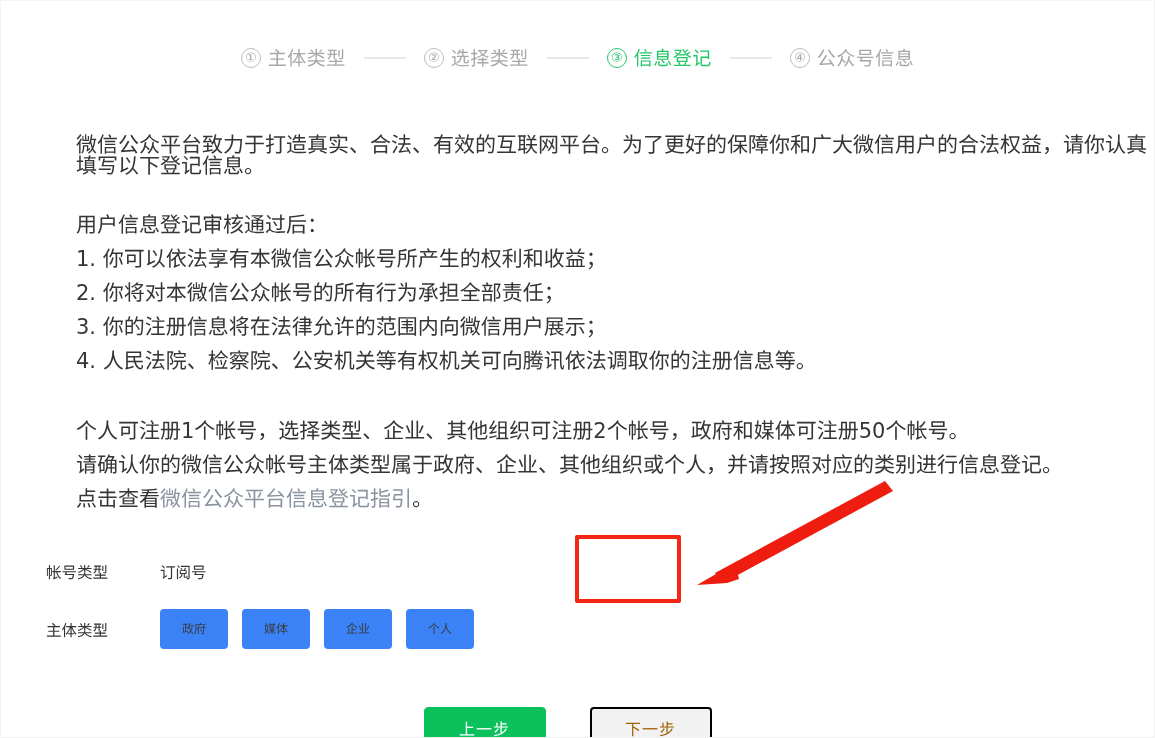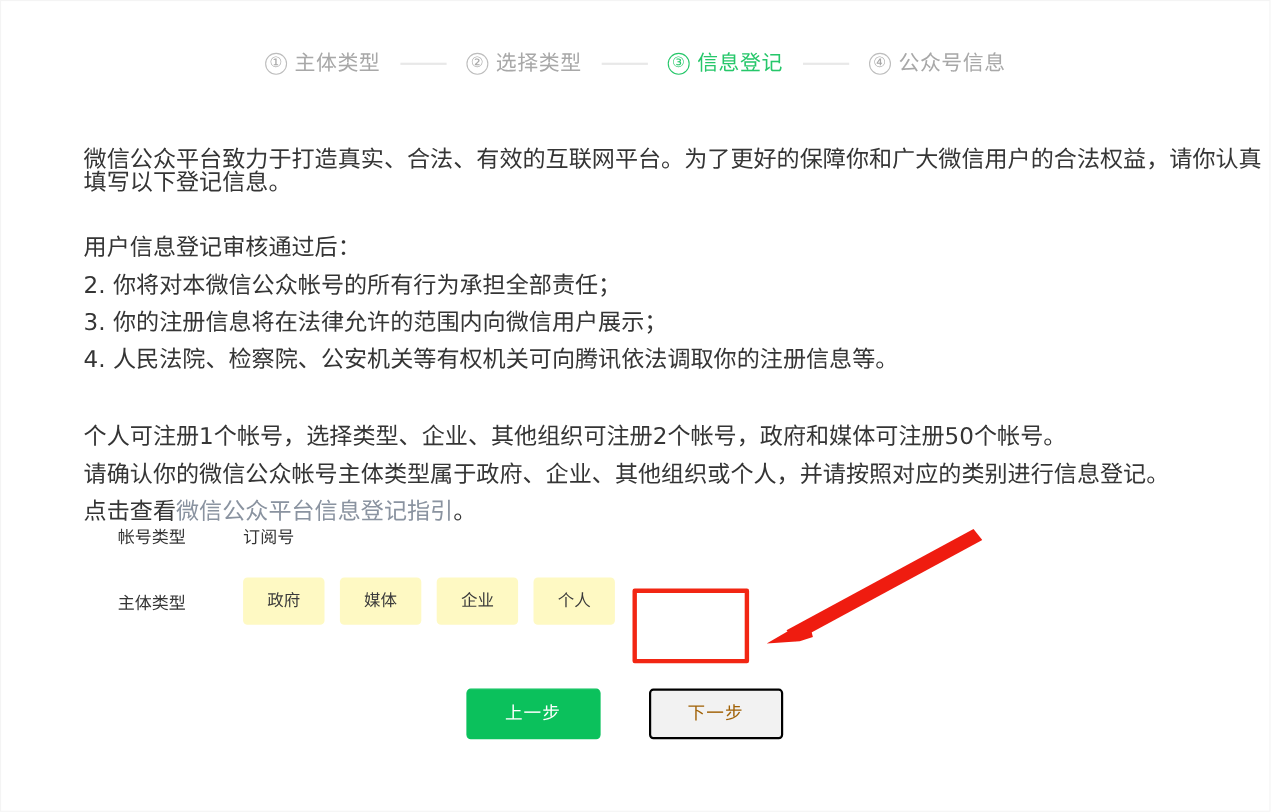--- a/index.html
+++ b/index.html
@@ -78,21 +78,22 @@
   .para.row { margin: 0 0 13px 0; }
   .para.row:last-child { margin-bottom: 0; }
   .guide-link {
     color: #8a93a0;
     text-decoration: none;
     cursor: pointer;
   }
 
   
   .form {
-    padding-left: 106px;
+    margin-top: 50px;
+    padding-left: 45px;
   }
   .form-row {
     display: flex;
     align-items: center;
   }
   .form-row + .form-row { margin-top: 27px; }
   .form-label {
     width: 110px;
     flex: 0 0 110px;
     font-size: 15.5px;
@@ -104,25 +105,25 @@
     padding-left: 4px;
   }
   .type-group {
     display: flex;
     align-items: center;
     gap: 14px;
     padding-left: 4px;
     position: relative;
   }
   .type-btn {
-    background: #fef9c3;
+    background: #3b82f6;
     border: none;
     border-radius: 4px;
     font-family: inherit;
-    font-size: 15px;
+    font-size: 12px;
     color: #3b3b3b;
     min-width: 54px;
     padding: 14px 22px;
     cursor: pointer;
     line-height: 1;
     white-space: nowrap;
   }
   .type-btn.wide { padding: 14px 16px; }
 
   
@@ -207,20 +208,21 @@
     <span class="step-label">公众号信息</span>
   </div>
 
 </div>
 
 <div class="content">
 
   <p class="para lead">微信公众平台致力于打造真实、合法、有效的互联网平台。为了更好的保障你和广大微信用户的合法权益，请你认真填写以下登记信息。</p>
 
   <p class="list-head">用户信息登记审核通过后：</p>
+  <p class="list-item">1. 你可以依法享有本微信公众帐号所产生的权利和收益；</p>
   <p class="list-item">2. 你将对本微信公众帐号的所有行为承担全部责任；</p>
   <p class="list-item">3. 你的注册信息将在法律允许的范围内向微信用户展示；</p>
   <p class="list-item">4. 人民法院、检察院、公安机关等有权机关可向腾讯依法调取你的注册信息等。</p>
 
   <div class="block-gap"></div>
 
   <p class="para row">个人可注册1个帐号，选择类型、企业、其他组织可注册2个帐号，政府和媒体可注册50个帐号。</p>
   <p class="para row">请确认你的微信公众帐号主体类型属于政府、企业、其他组织或个人，并请按照对应的类别进行信息登记。</p>
   <p class="para row"><span>点击查看</span><a class="guide-link" href="#">微信公众平台信息登记指引</a><span>。</span></p>
 

